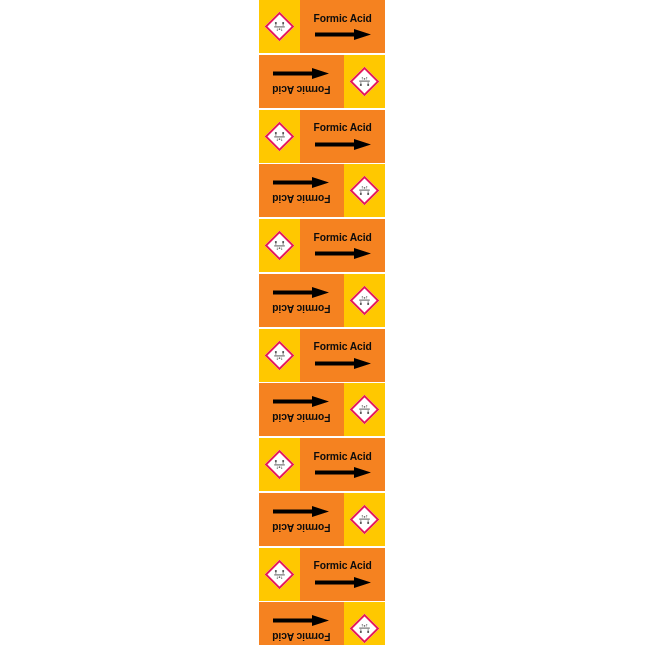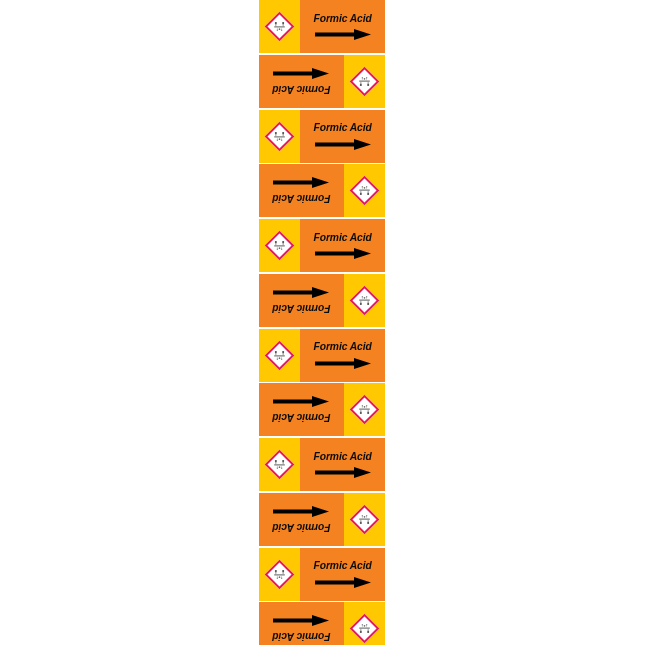--- a/index.html
+++ b/index.html
@@ -23,21 +23,20 @@
 
   
   #label-strip {
     position: absolute;
     left: 259px;
     top: 0px;
     width: 126px;
     height: 645px;
     display: flex;
     flex-direction: column;
-    font-style: italic;
   }
 
   .marker-label {
     position: relative;
     flex: 0 0 auto;
     height: 53px;
     width: 126px;
     display: flex;
     flex-direction: row;
     box-sizing: border-box;

